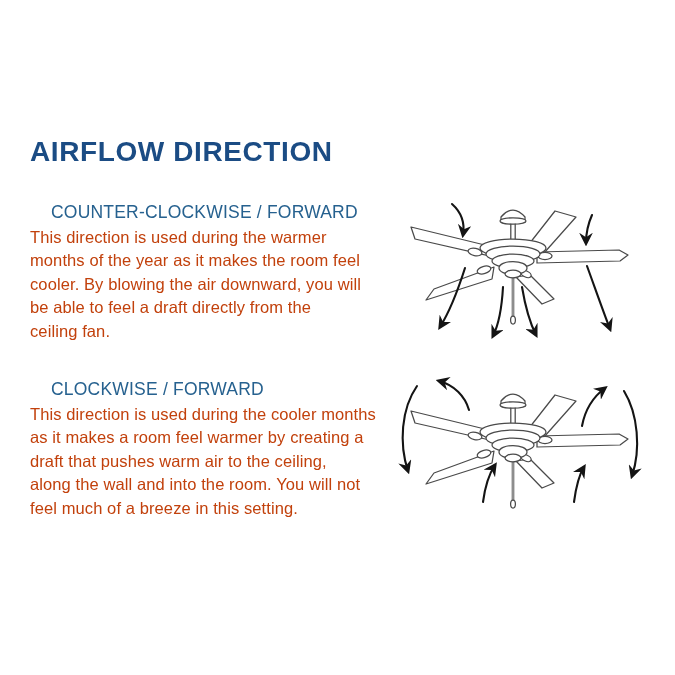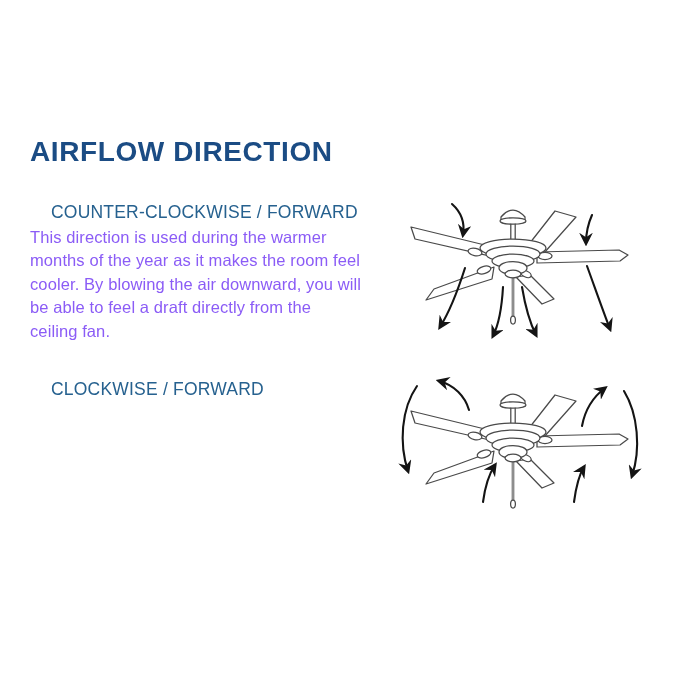--- a/index.html
+++ b/index.html
@@ -22,21 +22,21 @@
     font-size:17.5px;line-height:21px;
     font-weight:400;letter-spacing:0.2px;
     color:#26618f;
     margin-left:21px;
   }
   .heading-1{top:202px;}
   .heading-2{top:379px;}
   .body-text{
     position:absolute;left:30px;width:430px;
     font-size:16.5px;line-height:23.4px;
-    color:#8b5cf6;letter-spacing:0.1px;
+    color:#c2410c;letter-spacing:0.1px;
     white-space:pre-line;
   }
   .body-1{top:226px;}
   .body-2{top:403px;}
   .fan-illustration{position:absolute;left:395px;width:275px;height:185px;}
   .fan-1{top:190px;}
   .fan-2{top:374px;}
   .defs-holder{position:absolute;width:0;height:0;overflow:hidden;}
 </style>
 </head>
@@ -98,20 +98,25 @@
       <path d="M57,14 C66,22 70,33 68,45" marker-end="url(#ah)"></path>
       <path d="M197,25 C193,34 191,44 191,53" marker-end="url(#ah)"></path>
       <path d="M70,78 C63,100 55,121 45,137" marker-end="url(#ah)"></path>
       <path d="M108,97 C107,115 105,132 98,146" marker-end="url(#ah)"></path>
       <path d="M127,97 C130,115 134,131 141,145" marker-end="url(#ah)"></path>
       <path d="M192,76 C200,98 208,121 215,139" marker-end="url(#ah)"></path>
     </g>
   </svg>
 
   <div class="section-heading heading-2">CLOCKWISE / FORWARD</div>
+  <div class="body-text body-2">This direction is used during the cooler months
+as it makes a room feel warmer by creating a
+draft that pushes warm air to the ceiling,
+along the wall and into the room. You will not
+feel much of a breeze in this setting.</div>
 
   <svg class="fan-illustration fan-2" viewBox="0 0 275 185">
     <use href="#fanart"></use>
     <g stroke="#141414" stroke-width="2.1" fill="none" stroke-linecap="round">
       <path d="M74,36 C70,22 59,11 44,7" marker-end="url(#ah)"></path>
       <path d="M22,12 C6,35 4,70 13,97" marker-end="url(#ah)"></path>
       <path d="M88,128 C90,113 94,100 100,91" marker-end="url(#ah)"></path>
       <path d="M179,128 C181,113 184,101 189,93" marker-end="url(#ah)"></path>
       <path d="M187,52 C190,36 198,23 210,14" marker-end="url(#ah)"></path>
       <path d="M229,17 C243,40 246,75 237,102" marker-end="url(#ah)"></path>

